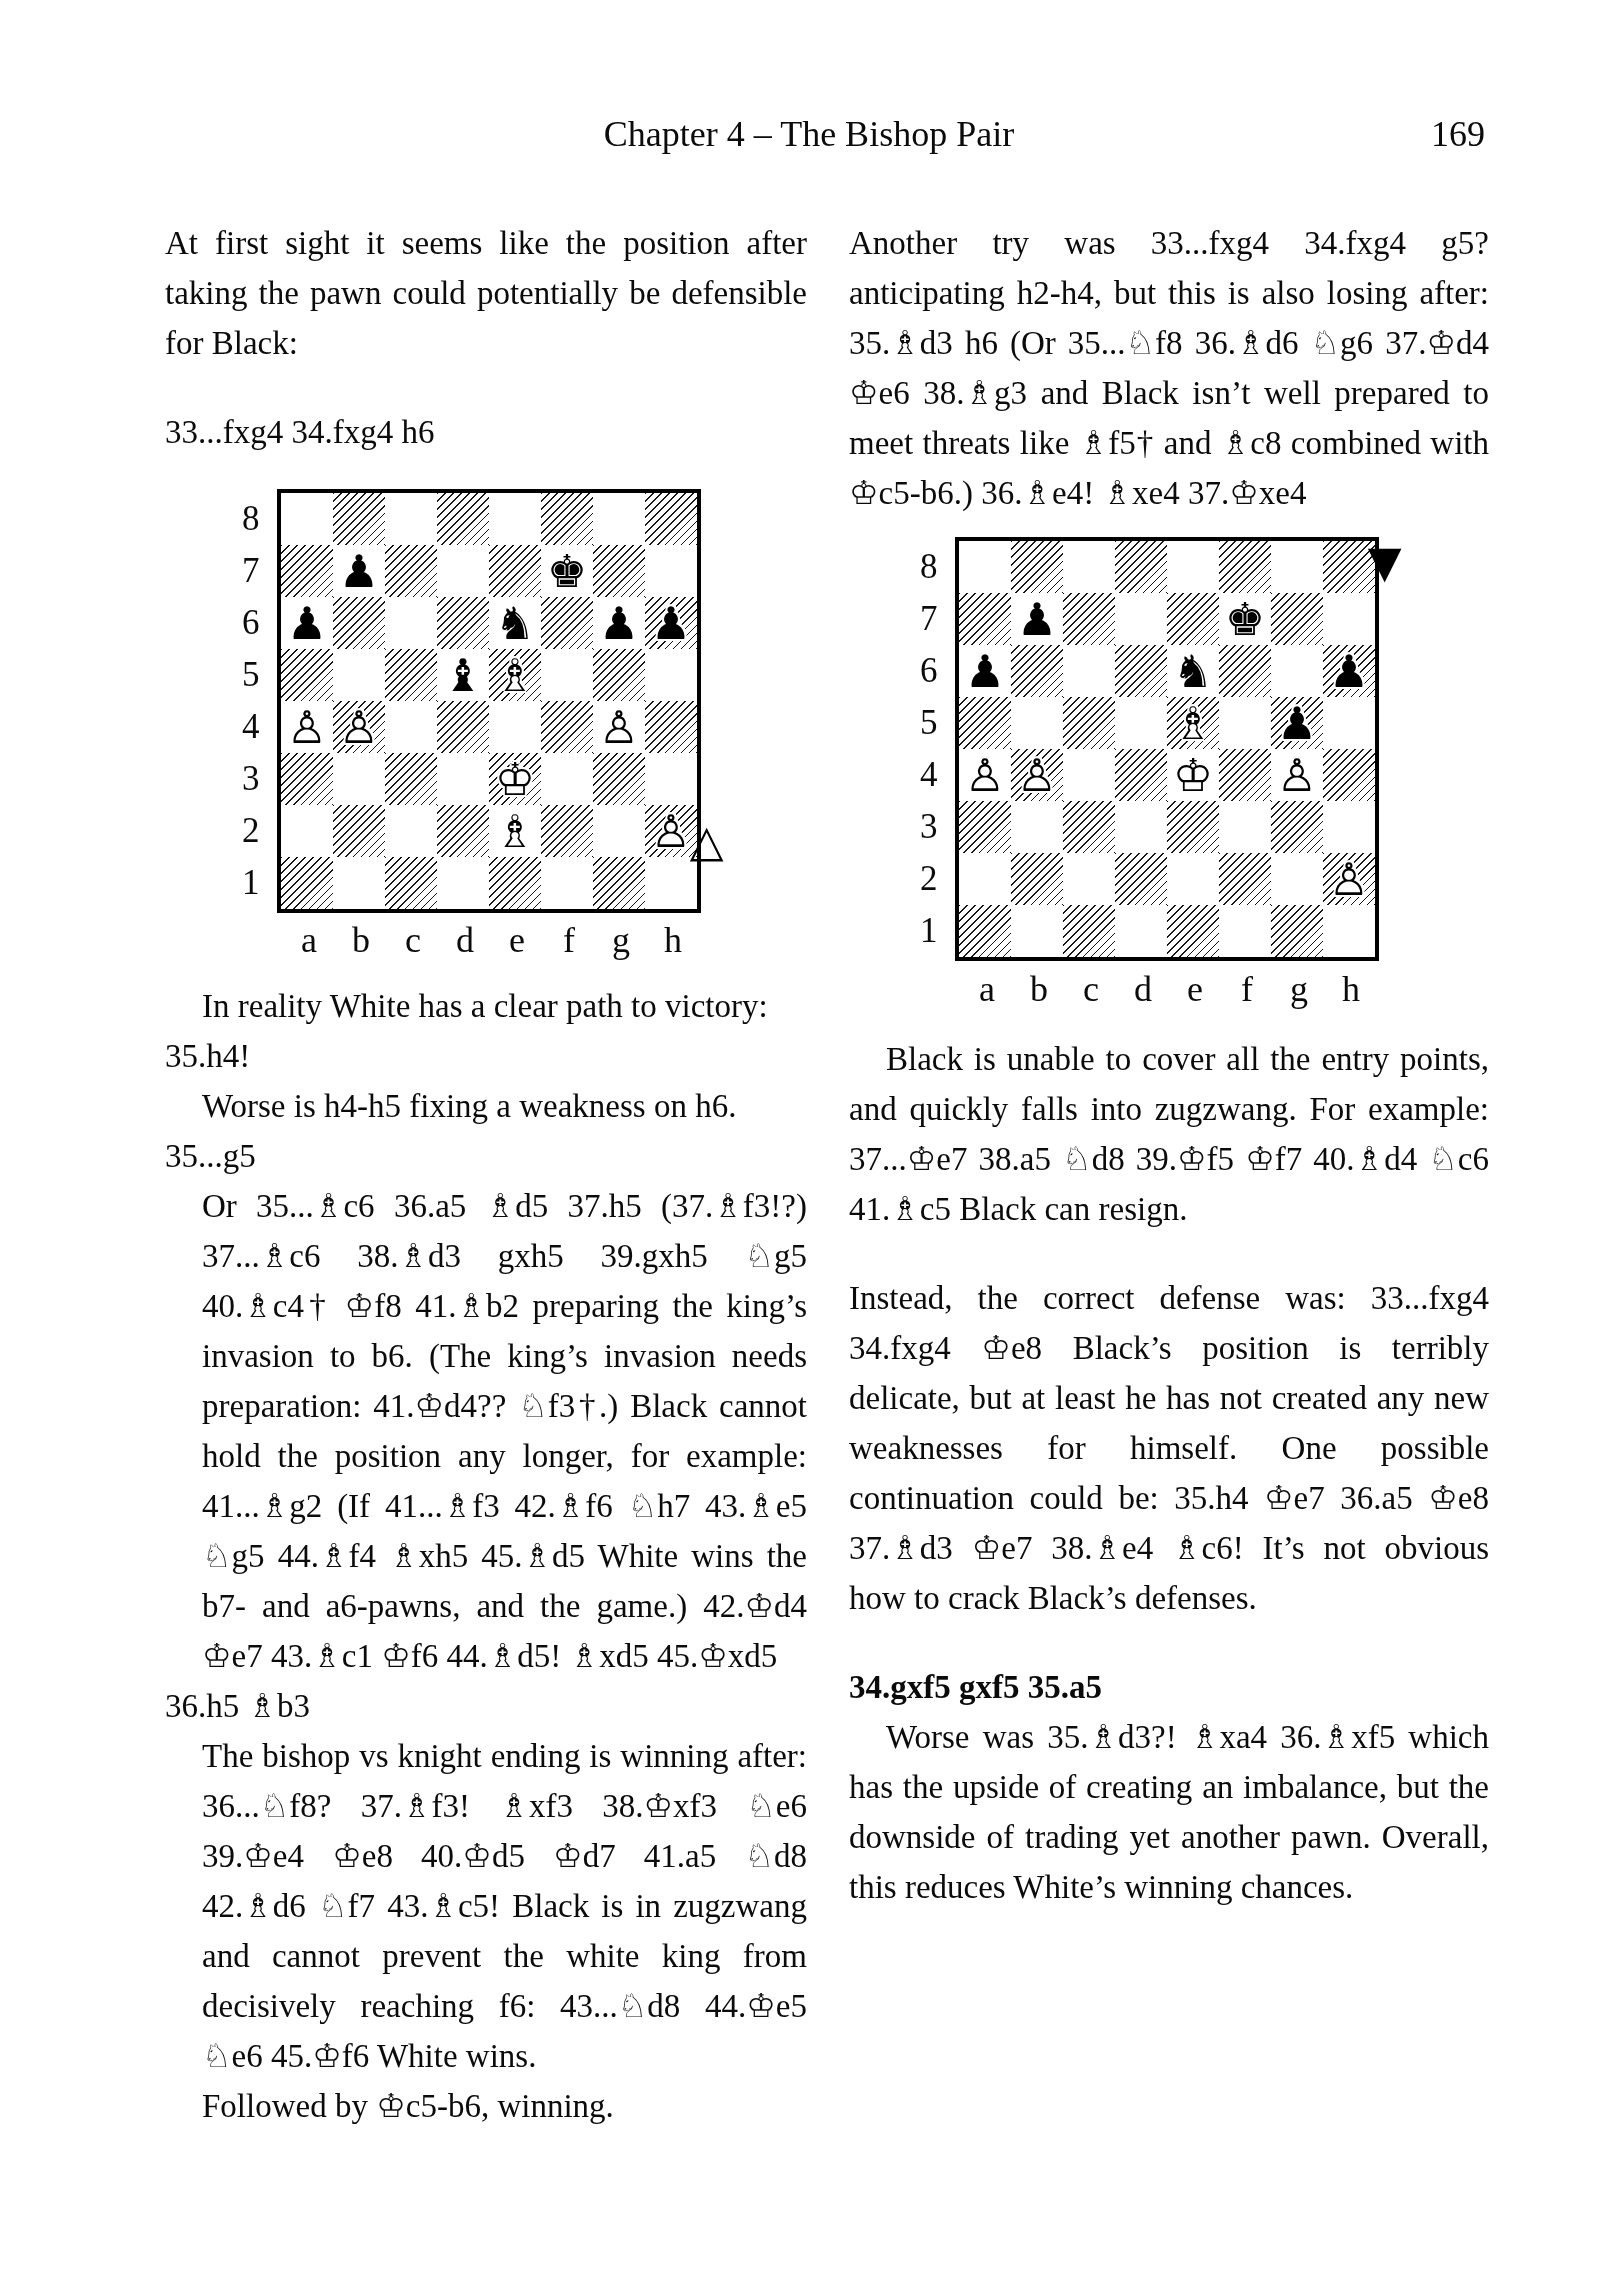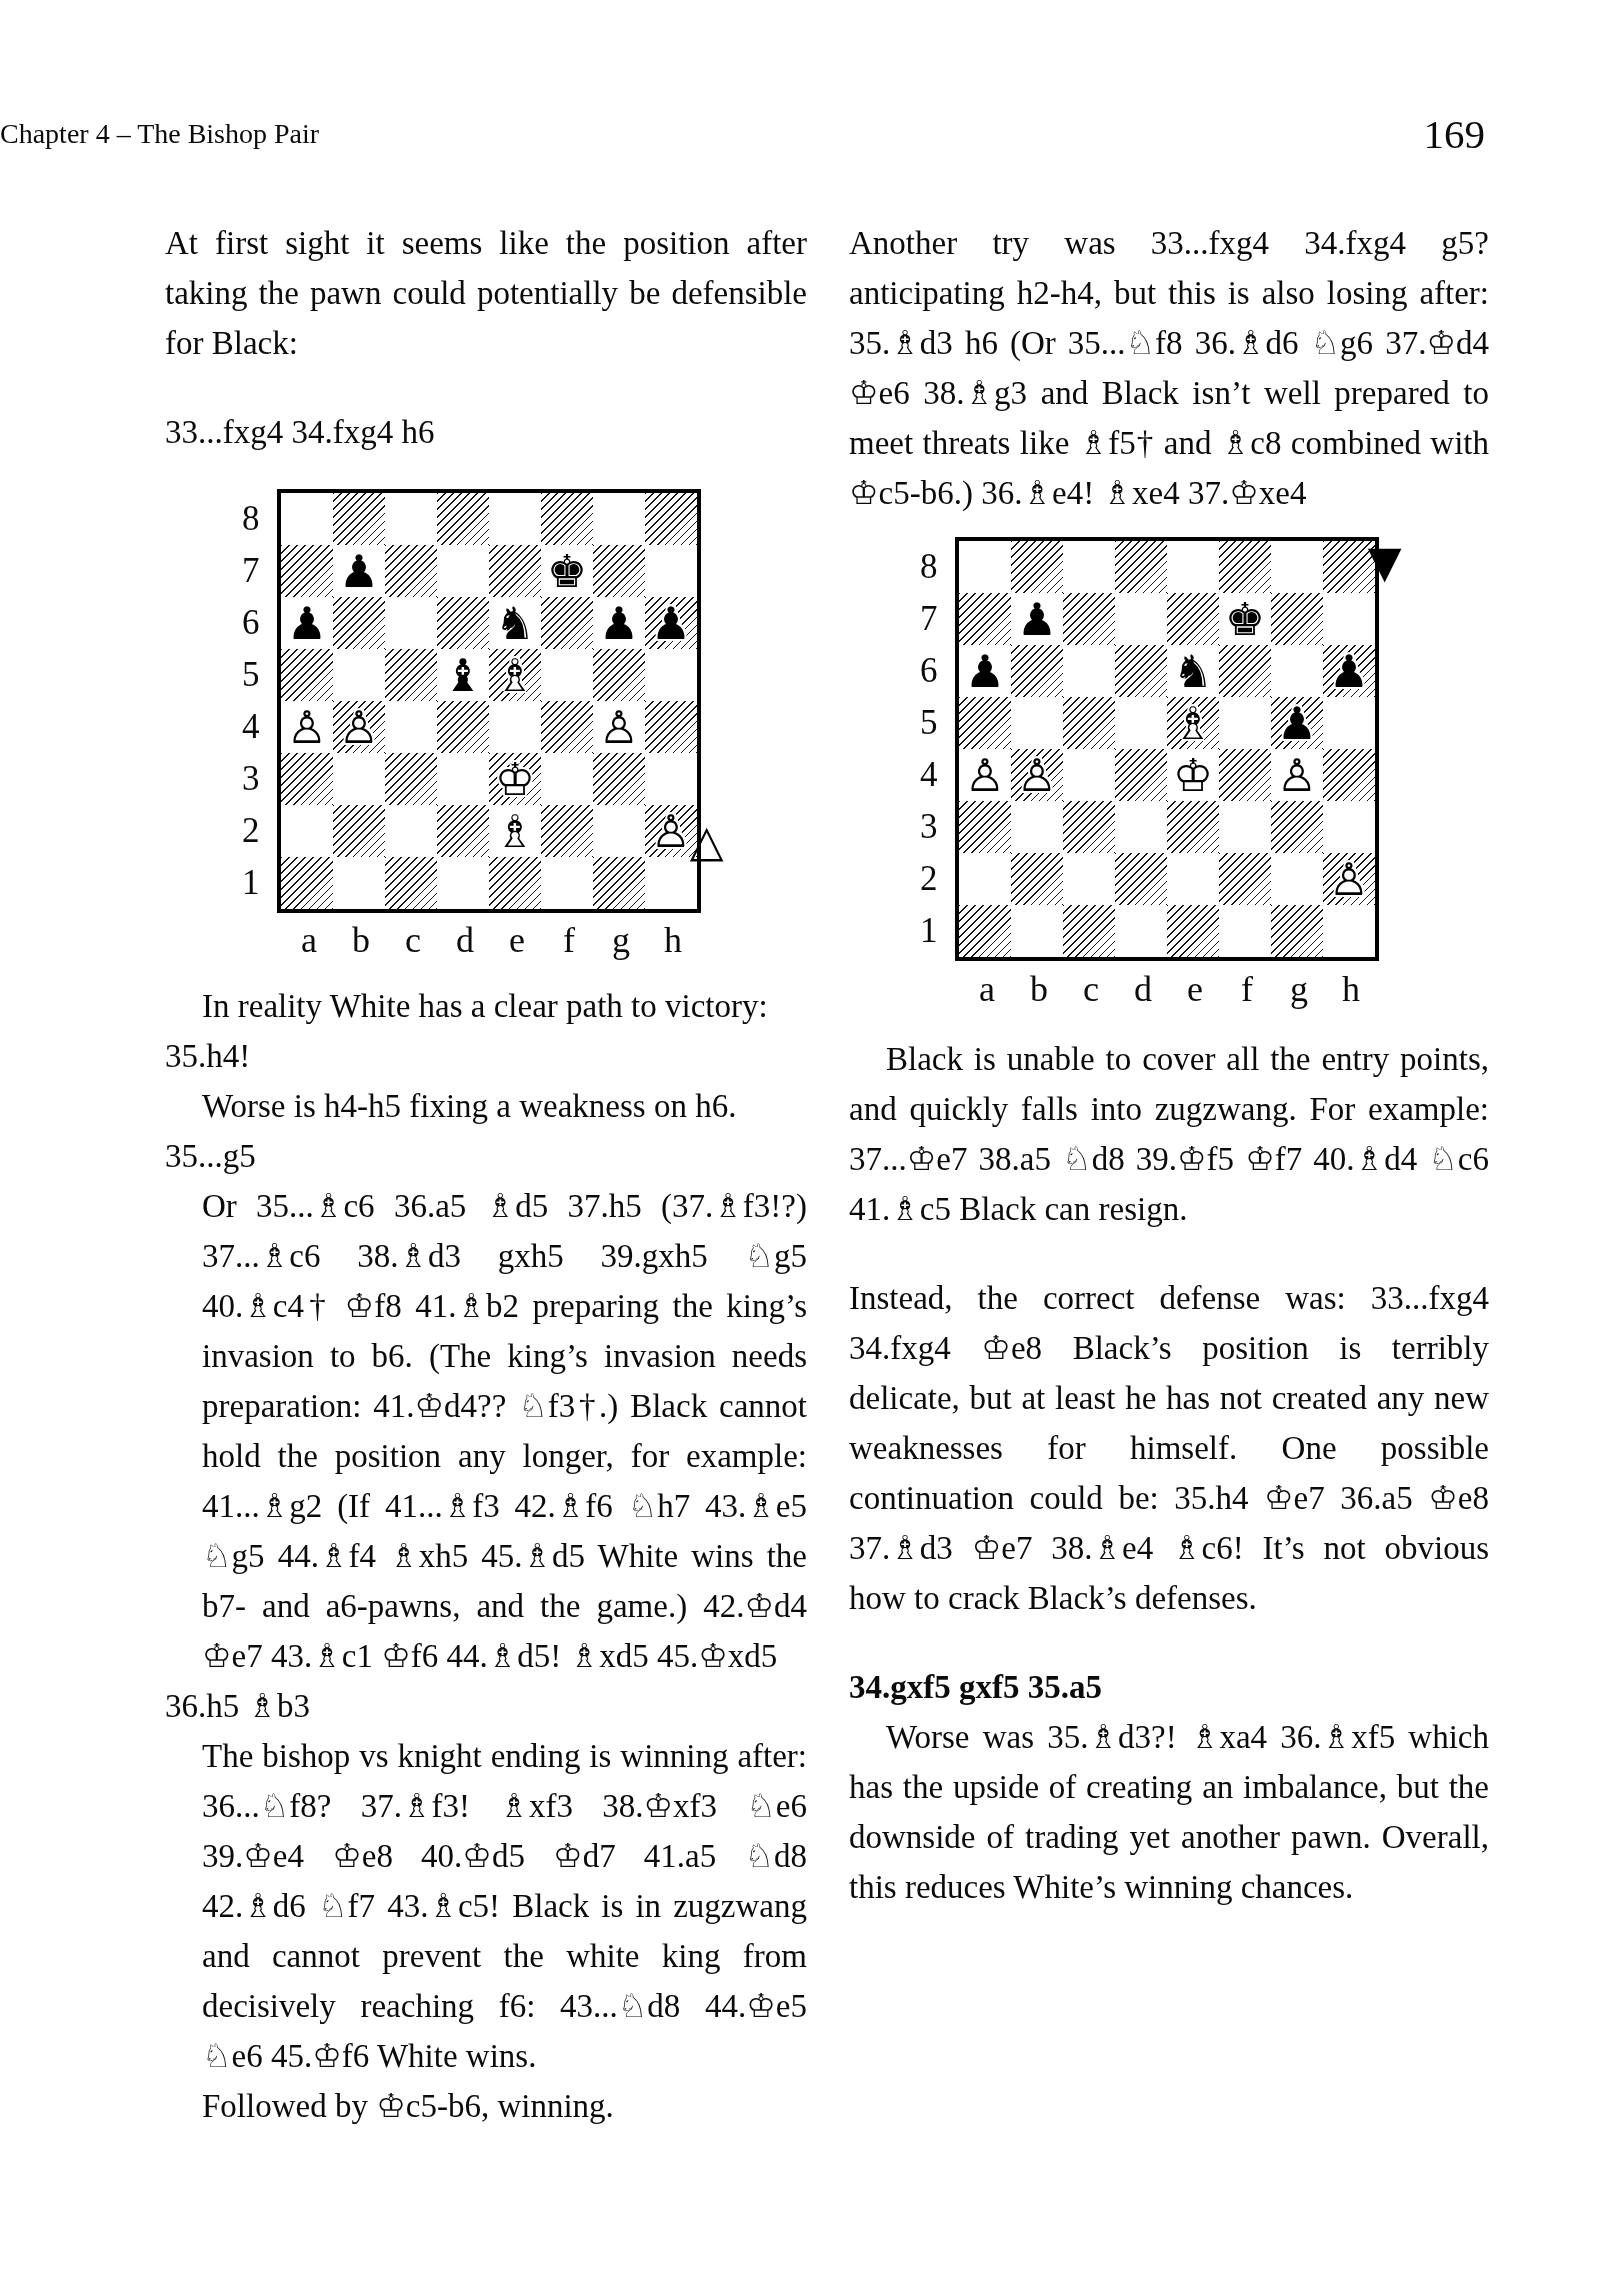--- a/index.html
+++ b/index.html
@@ -9,25 +9,25 @@
     margin:0 auto;
     background:#ffffff;
     color:#0b0b0b;
     font-family:"Liberation Serif","DejaVu Serif",serif;
     overflow:hidden;
   }
 
   
   .chapter-title {
     position:absolute; top:113px; left:0; width:100%;
-    font-size:28px; line-height:42px;
+    text-align:center; font-size:36px; line-height:42px;
   }
   .page-number {
     position:absolute; top:113px; right:133px;
-    font-size:41px; line-height:42px;
+    font-size:36px; line-height:42px;
   }
 
   
   .col { position:absolute; top:218px; font-size:33px; line-height:50px; }
   .col-left  { left:165px;  width:642px; }
   .col-right { left:849px; width:640px; }
 
   p { margin:0; text-align:justify; }
   p.indent { text-indent:37px; }
   p.var { margin-left:37px; }

